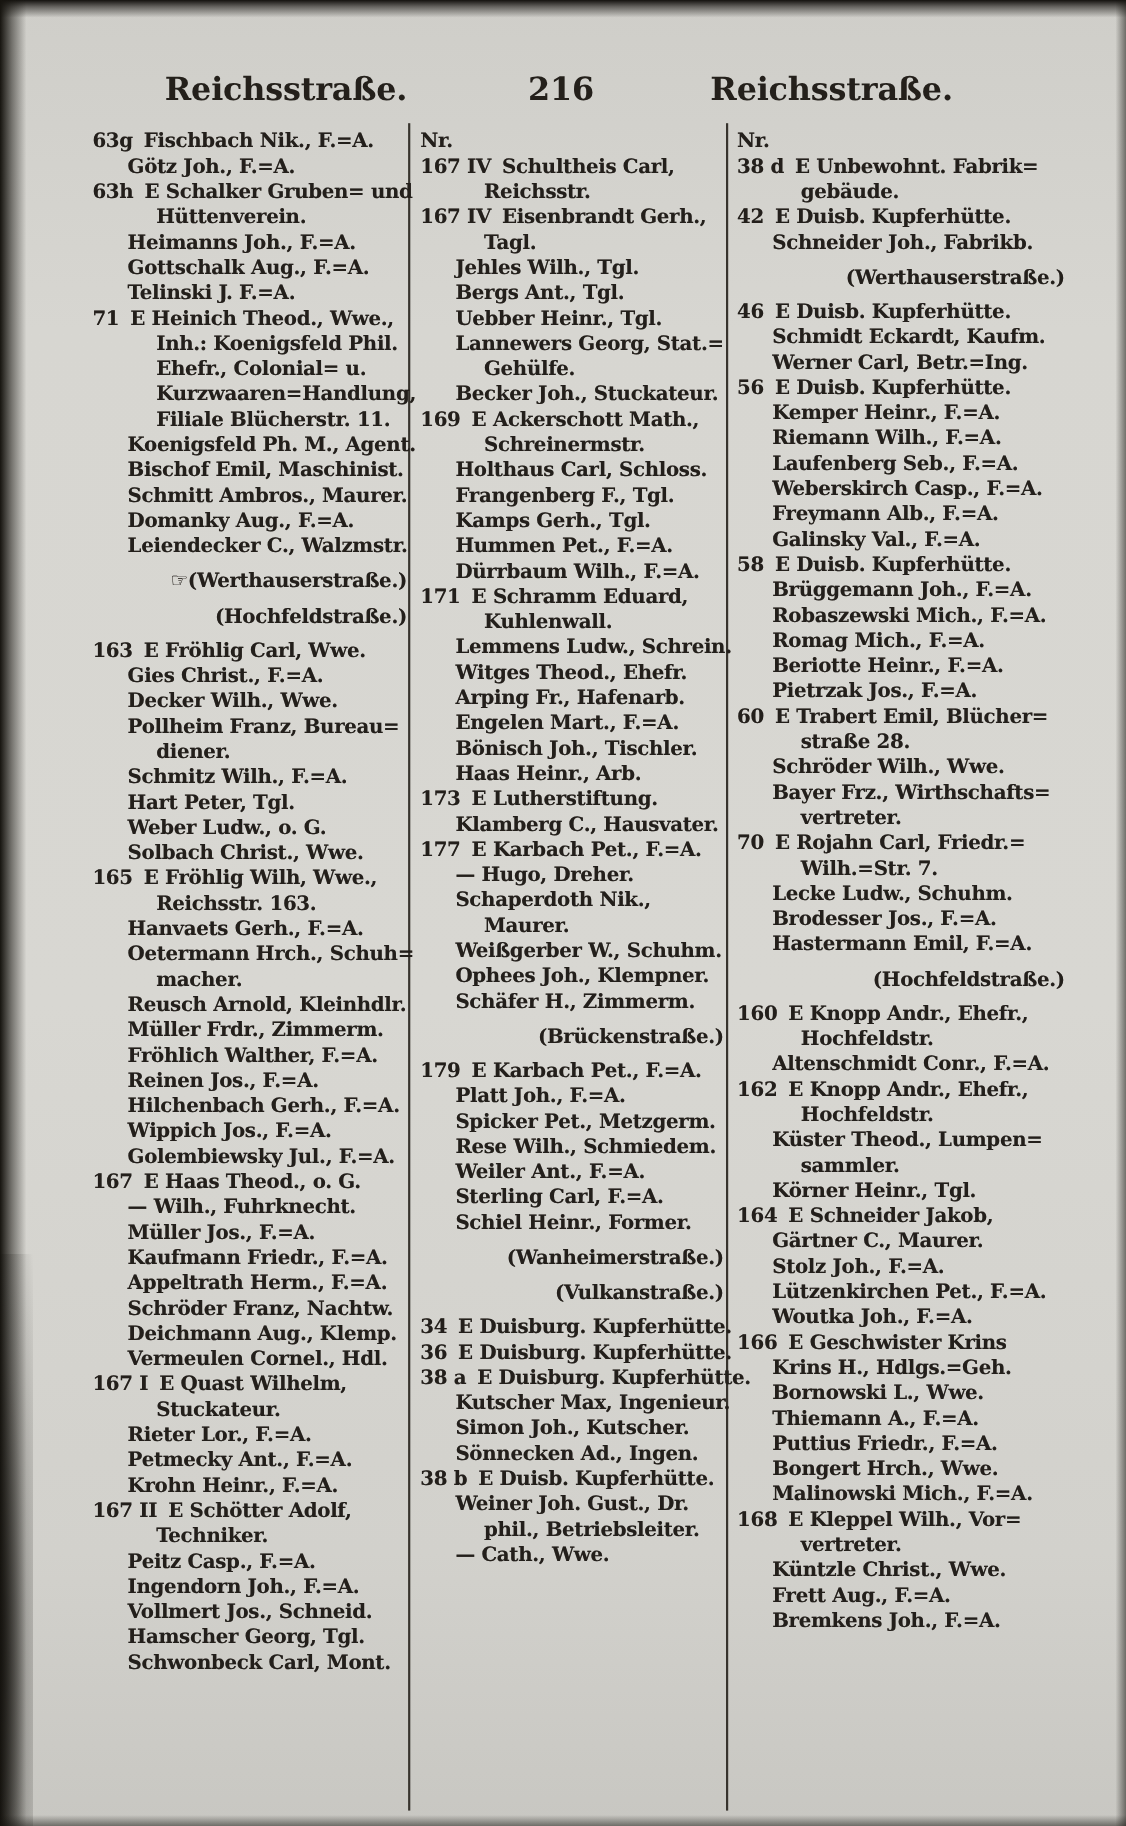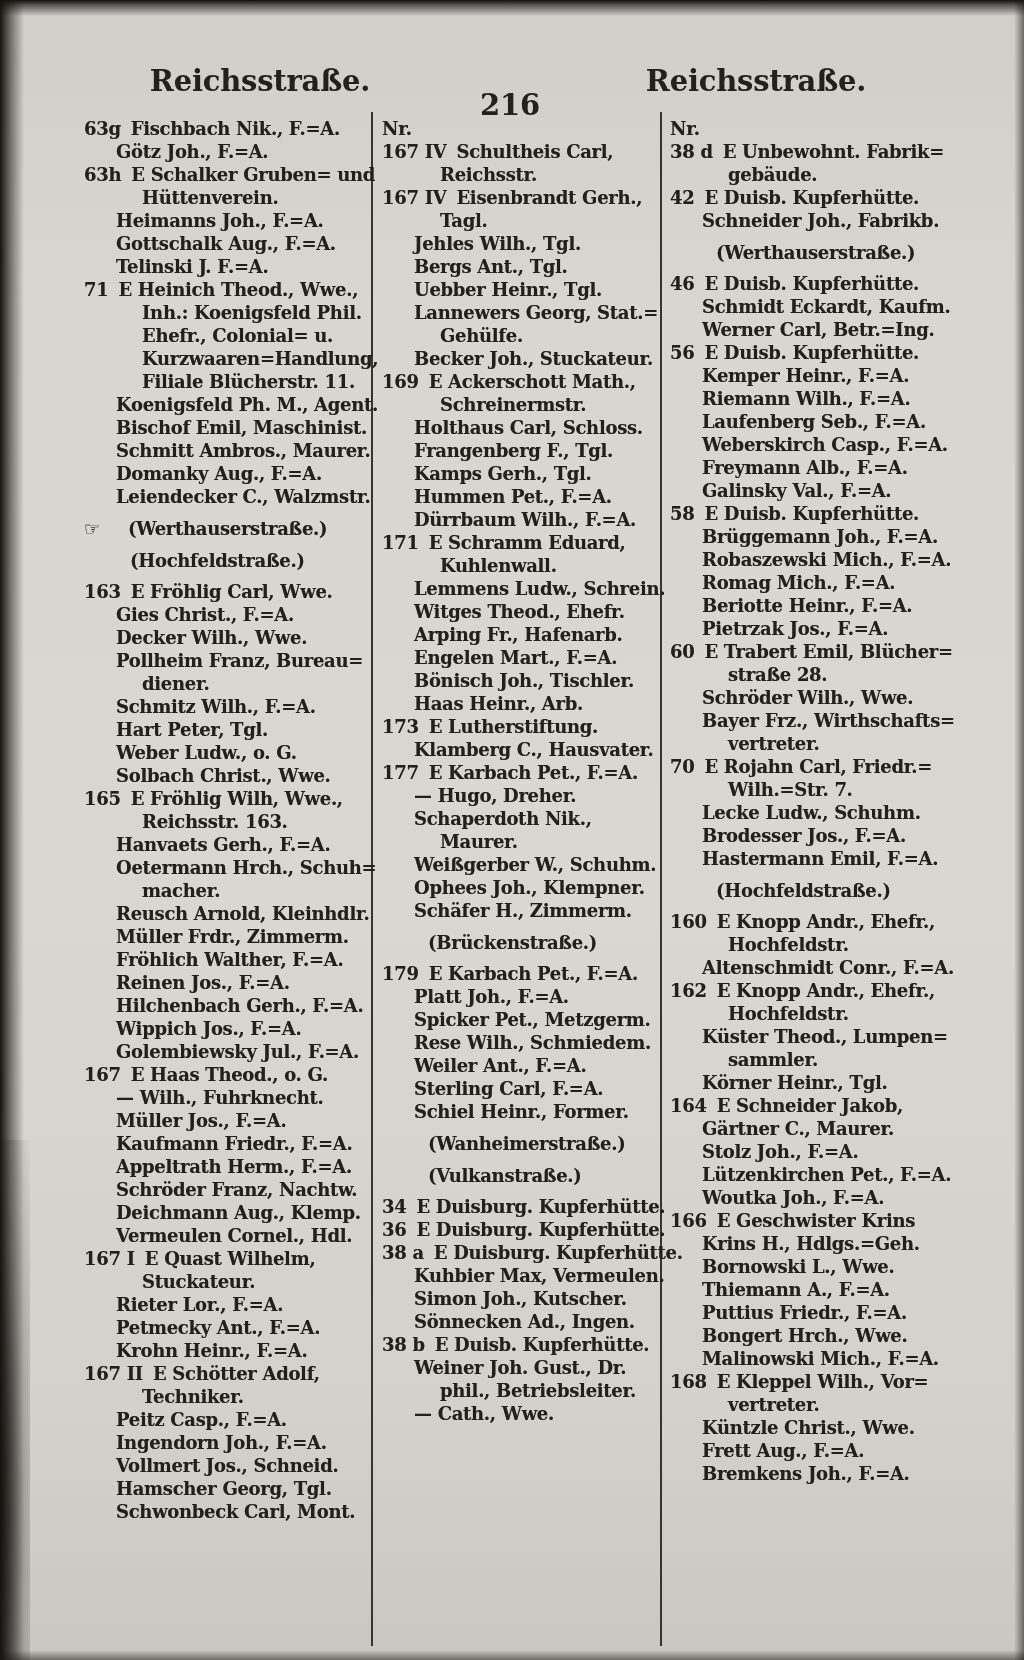--- a/index.html
+++ b/index.html
@@ -24,41 +24,41 @@
     background:radial-gradient(ellipse at 0% 70%,rgba(20,18,14,.75) 0%,rgba(20,18,14,.25) 55%,rgba(20,18,14,0) 100%); }
   .edge-right { top:0; bottom:0; right:0; width:10px;
     background:linear-gradient(270deg,rgba(22,20,15,.55) 0%,rgba(22,20,15,0) 100%); }
   .edge-bottom { left:0; right:0; bottom:0; height:10px;
     background:linear-gradient(0deg,rgba(22,20,15,.5) 0%,rgba(22,20,15,0) 100%); }
 
   
   .hdr { position:absolute; top:64px; font-size:29px; font-weight:700;
     color:#24201b; letter-spacing:-0.2px; text-align:center; }
   .hdr-left  { left:148px; width:224px; }
-  .hdr-num   { left:468px; width:84px;margin-top:24px; }
+  .hdr-num   { left:468px; width:84px; }
   .hdr-right { left:644px; width:224px; }
 
   
   .rule-v { position:absolute; top:112px; height:1534px; width:2px; background:#37332d; }
   .rule-v1 { left:371px; }
   .rule-v2 { left:660px; }
 
   
   .col { position:absolute; top:117px; color:#231f1b; }
   .col1 { left:84px;  width:286px; }
   .col2 { left:382px; width:276px; }
   .col3 { left:670px; width:298px; }
 
   .line { font-size:18px; font-weight:700; line-height:23px;
     letter-spacing:-0.3px; white-space:nowrap;
     text-shadow:0 0 0.5px rgba(30,25,20,.45); }
   .ind0 { padding-left:0; }
   .ind1 { padding-left:32px; }
   .ind2 { padding-left:58px; }
-  .street { padding-left:46px; margin:9px 0 8px; }
+  .street { padding-left:46px; margin:9px 0 8px;text-align:right; }
   .street.has-icon { padding-left:0; }
   .num { display:inline-block; margin-right:10px; }
   .manicule { display:inline-block; width:44px; font-family:"DejaVu Sans",sans-serif; font-weight:400; }
 </style>
 </head>
 <body>
 
 <div class="page">
 
   <span class="hdr hdr-left">Reichsstraße.</span>
@@ -172,21 +172,21 @@
       <div class="line ind1"><span>Spicker Pet., Metzgerm.</span></div>
       <div class="line ind1"><span>Rese Wilh., Schmiedem.</span></div>
       <div class="line ind1"><span>Weiler Ant., F.=A.</span></div>
       <div class="line ind1"><span>Sterling Carl, F.=A.</span></div>
       <div class="line ind1"><span>Schiel Heinr., Former.</span></div>
       <div class="line street"><span>(Wanheimerstraße.)</span></div>
       <div class="line street"><span>(Vulkanstraße.)</span></div>
       <div class="line ind0"><span class="num">34</span><span>E Duisburg. Kupferhütte.</span></div>
       <div class="line ind0"><span class="num">36</span><span>E Duisburg. Kupferhütte.</span></div>
       <div class="line ind0"><span class="num">38 a</span><span>E Duisburg. Kupferhütte.</span></div>
-      <div class="line ind1"><span>Kuhbier Max, Vermeulen.</span></div>
+      <div class="line ind1"><span>Kutscher Max, Ingenieur.</span></div>
       <div class="line ind1"><span>Simon Joh., Kutscher.</span></div>
       <div class="line ind1"><span>Sönnecken Ad., Ingen.</span></div>
       <div class="line ind0"><span class="num">38 b</span><span>E Duisb. Kupferhütte.</span></div>
       <div class="line ind1"><span>Weiner Joh. Gust., Dr.</span></div>
       <div class="line ind2"><span>phil., Betriebsleiter.</span></div>
       <div class="line ind1"><span>— Cath., Wwe.</span></div>
     </div>
   <div class="col col3">
       <div class="line ind0"><span>Nr.</span></div>
       <div class="line ind0"><span class="num">38 d</span><span>E Unbewohnt. Fabrik=</span></div>

